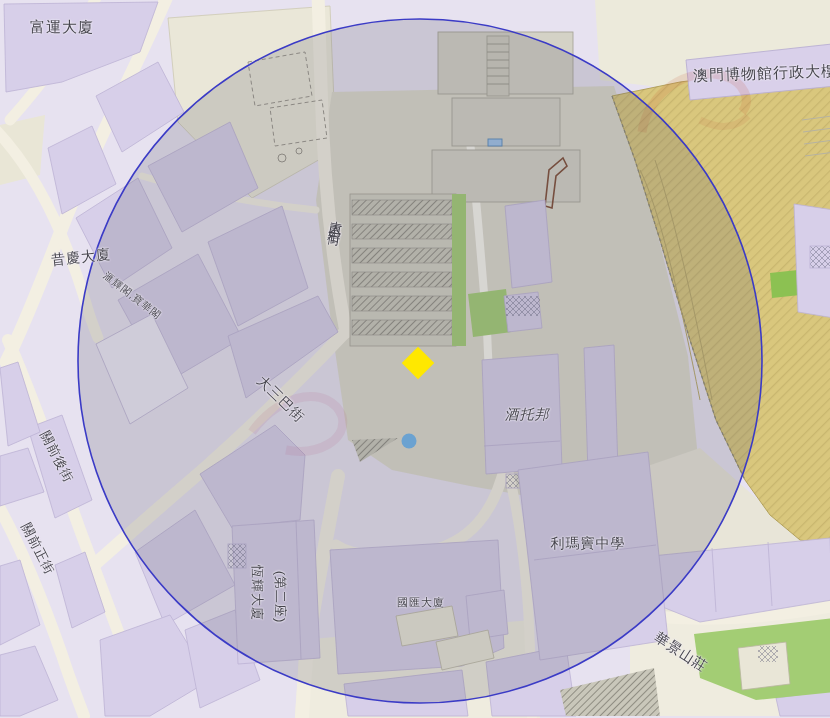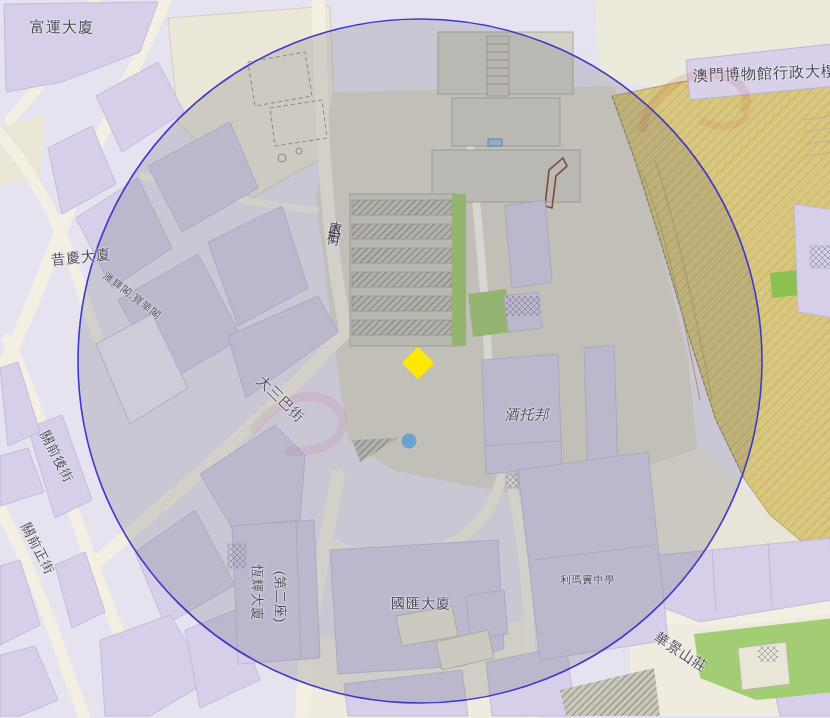--- a/index.html
+++ b/index.html
@@ -198,22 +198,22 @@
   </svg>
 
   <div id="labels-layer">
       <div class="map-label" style="left: 62px; top: 27px; font-size: 15px; transform: translate(-50%, -50%) rotate(0deg);">富運大廈</div>
       <div class="map-label" style="left: 81px; top: 257px; font-size: 14px; transform: translate(-50%, -50%) rotate(-6deg);">昔慶大廈</div>
       <div class="map-label" style="left: 132px; top: 296px; font-size: 10px; transform: translate(-50%, -50%) rotate(38deg);">滙輝閣,寶華閣</div>
       <div class="map-label vertical" style="left: 337px; top: 218px; font-size: 13px; transform: translate(-50%, -50%) rotate(10deg);">大三巴右街</div>
       <div class="map-label" style="left: 281px; top: 399px; font-size: 14px; transform: translate(-50%, -50%) rotate(44deg);">大三巴街</div>
       <div class="map-label" style="left: 765px; top: 73px; font-size: 15px; transform: translate(-50%, -50%) rotate(-2deg);">澳門博物館行政大樓</div>
       <div class="map-label" style="left: 527px; top: 414px; font-size: 14px; transform: translate(-50%, -50%) rotate(0deg); font-style: italic;">酒托邦</div>
-      <div class="map-label" style="left: 588px; top: 580px; font-size: 10px; transform: translate(-50%, -50%) rotate(0deg);">利瑪竇中學</div>
-      <div class="map-label" style="left: 421px; top: 603px; font-size: 14px; transform: translate(-50%, -50%) rotate(0deg); text-align: right;">國匯大廈</div>
+      <div class="map-label" style="left: 588px; top: 543px; font-size: 14px; transform: translate(-50%, -50%) rotate(0deg);">利瑪竇中學</div>
+      <div class="map-label" style="left: 421px; top: 603px; font-size: 11px; transform: translate(-50%, -50%) rotate(0deg); text-align: right;">國匯大廈</div>
       <div class="map-label" style="left: 257px; top: 593px; font-size: 13px; transform: translate(-50%, -50%) rotate(90deg);">恆輝大廈</div>
       <div class="map-label" style="left: 280px; top: 597px; font-size: 13px; transform: translate(-50%, -50%) rotate(90deg);">(第二座)</div>
       <div class="map-label" style="left: 57px; top: 457px; font-size: 13px; transform: translate(-50%, -50%) rotate(63deg);">關前後街</div>
       <div class="map-label" style="left: 38px; top: 549px; font-size: 13px; transform: translate(-50%, -50%) rotate(63deg);">關前正街</div>
       <div class="map-label" style="left: 681px; top: 652px; font-size: 14px; transform: translate(-50%, -50%) rotate(33deg);">華景山莊</div>
     </div>
 
   <div id="poi-dot" class="poi-dot" style="left: 409px; top: 441px; height: 15px; width: 15px; background: rgb(100, 160, 210);"></div>
   <div id="marker" class="marker-diamond" style="left: 418px; top: 363px; height: 23px; width: 23px; background: rgb(255, 232, 0);"></div>
 

